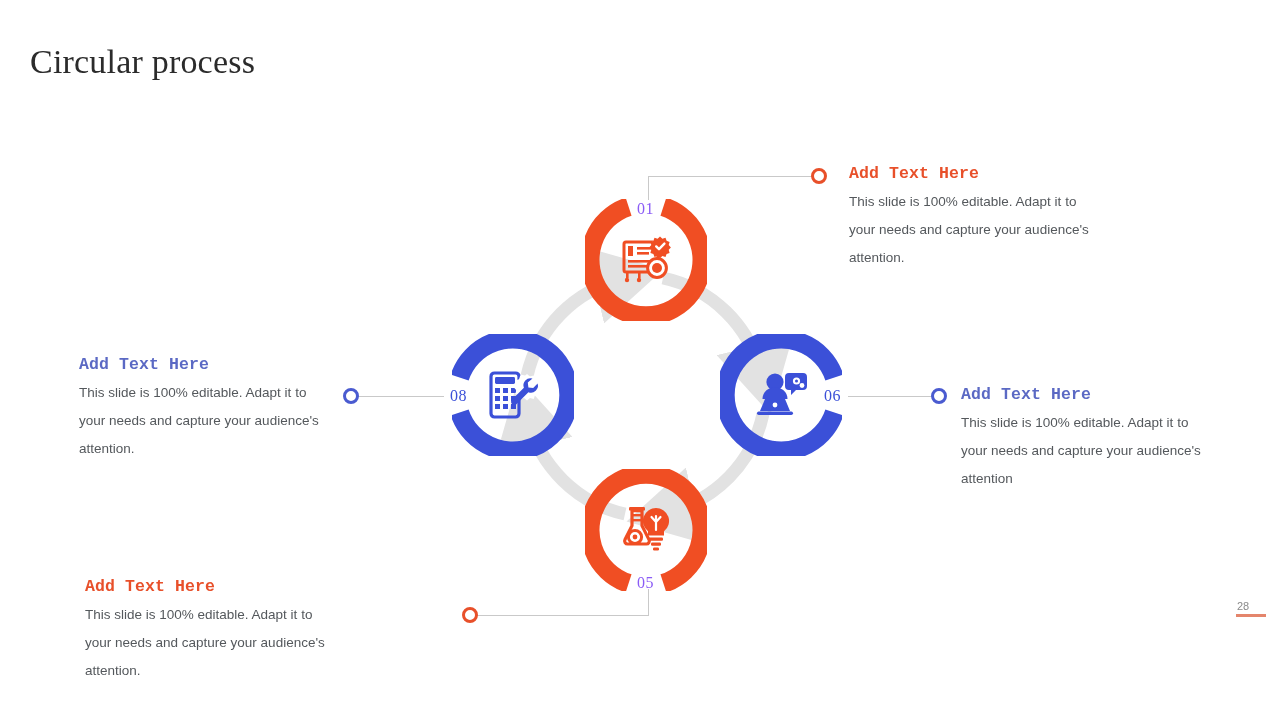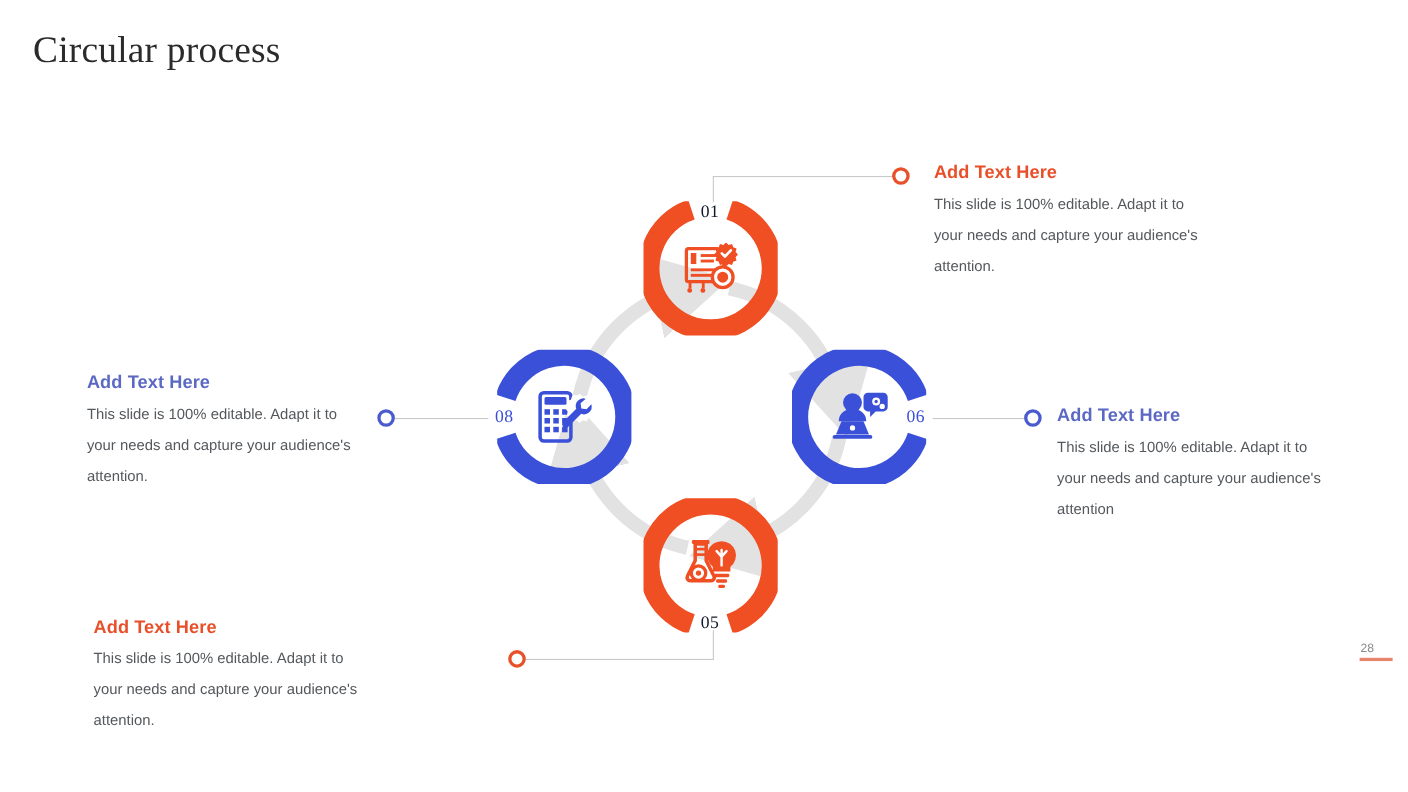--- a/index.html
+++ b/index.html
@@ -9,21 +9,21 @@
   body {
     width: 1280px;
     height: 720px;
     background: #ffffff;
     font-family: "Liberation Sans", sans-serif;
     overflow: hidden;
     position: relative;
   }
   #slide {
     position: absolute;
-    left: 0; top: 0;
+    left: 0; top: 16px;
     width: 1280px;
     height: 610px;
     background: #ffffff;
   }
 
   
   #page-title {
     position: absolute;
     left: 30px;
     top: 27px;
@@ -71,21 +71,21 @@
   }
   #node-01 { left: 585px; top: 183px; }
   #node-02 { left: 720px; top: 318px; }
   #node-03 { left: 585px; top: 453px; }
   #node-04 { left: 452px; top: 318px; }
 
   .node-number {
     position: absolute;
     font-family: "Liberation Serif", serif;
     font-size: 16px;
-    color: #0f172a;
+    color: #8b5cf6;
     letter-spacing: 0.5px;
   }
   .node-number.blue { color: #3b50d8; }
   #num-01 { left: 637px; top: 184px; }
   #num-02 { left: 824px; top: 371px; }
   #num-03 { left: 637px; top: 558px; }
   #num-04 { left: 450px; top: 371px; }
 
   
   .connector {
@@ -118,21 +118,21 @@
   }
   .marker.blue { border-color: #4a5bd0; }
   #marker-01 { left: 811px; top: 152px; }
   #marker-02 { left: 931px; top: 372px; }
   #marker-03 { left: 462px; top: 591px; }
   #marker-04 { left: 343px; top: 372px; }
 
   
   .text-block { position: absolute; }
   .tb-head {
-    font-family: Liberation Sans, sans-serif;
+    font-family: Liberation Mono, monospace;
     font-size: 16.5px;
     font-weight: bold;
     color: #e8502a;
     margin: 0 0 5px 0;
     letter-spacing: 0.1px;
   }
   .tb-head.blue { color: #5b69c4; }
   .tb-body {
     font-family: "Liberation Sans", sans-serif;
     font-size: 13.5px;

